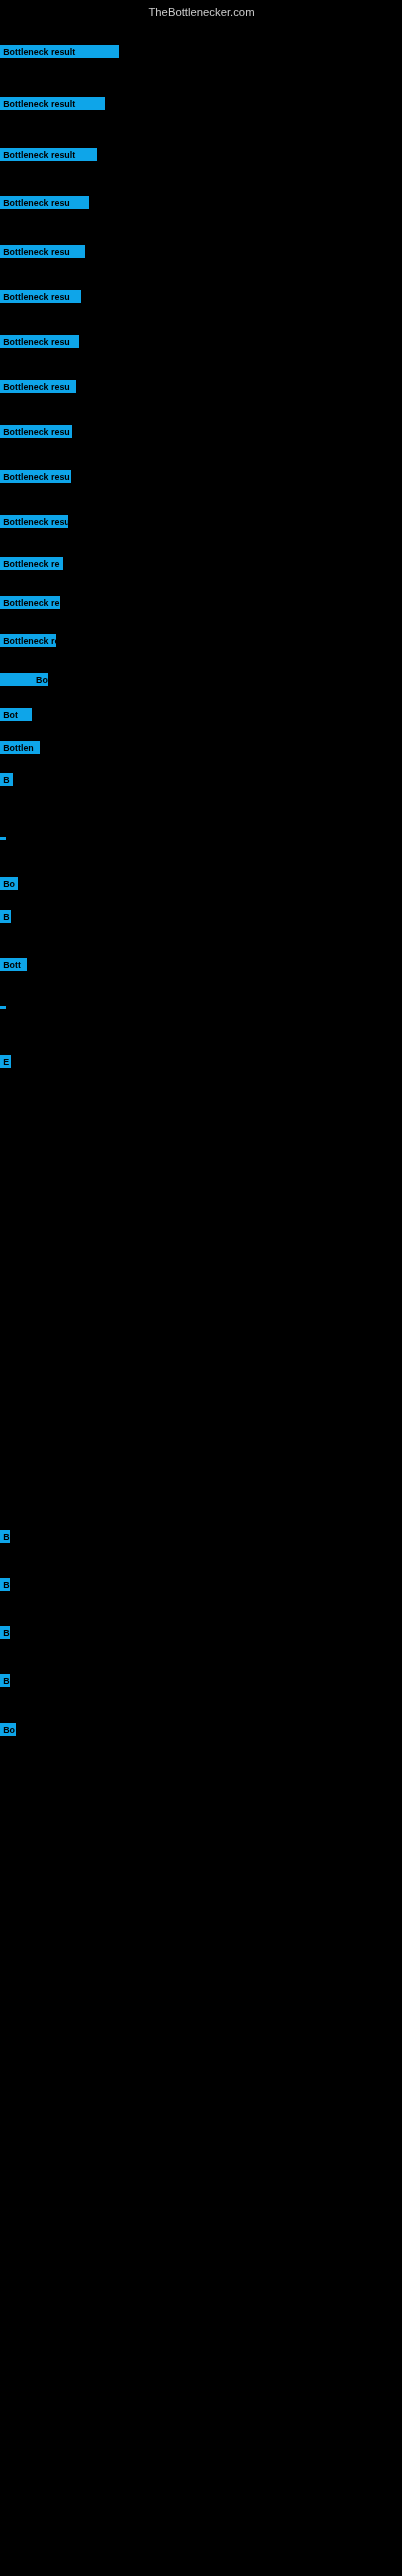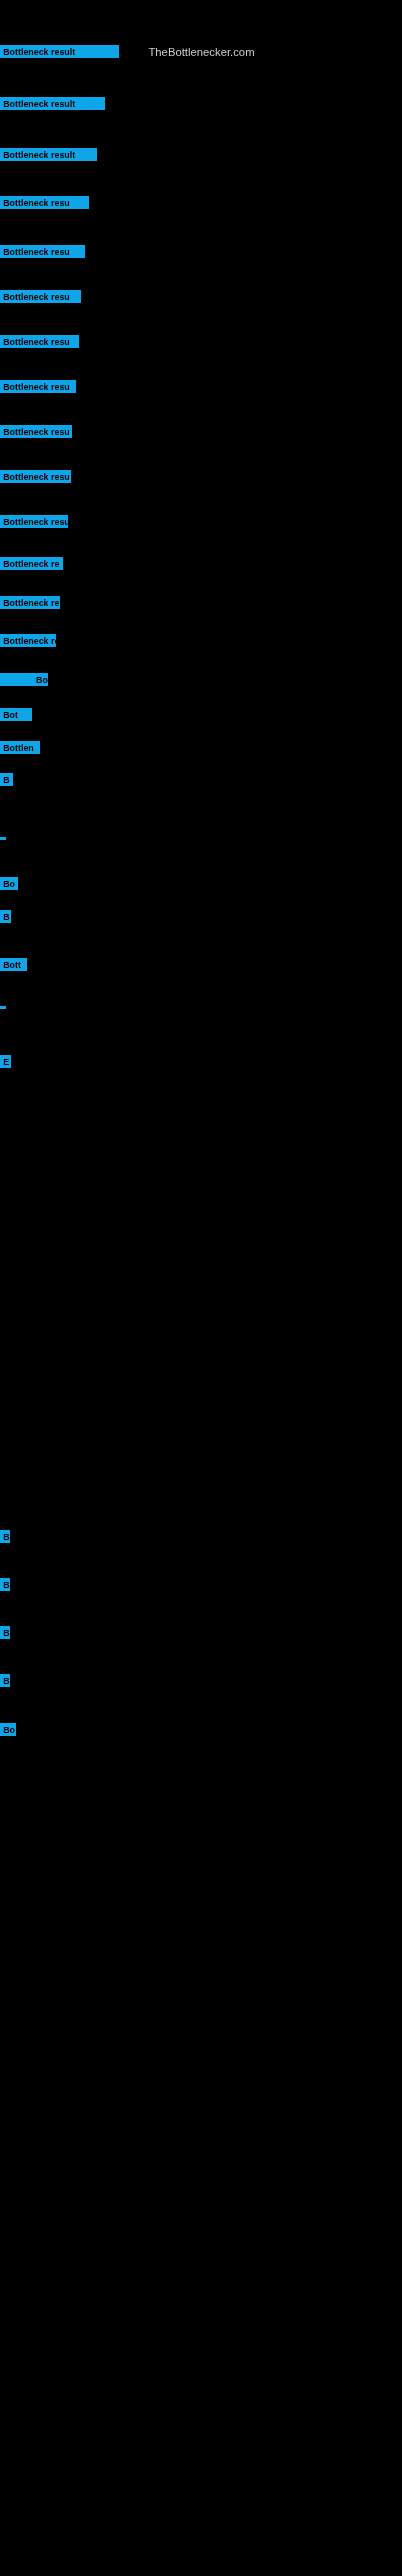--- a/index.html
+++ b/index.html
@@ -12,21 +12,20 @@
       width: 403px;
       min-height: 2576px;
       font-family: Arial, sans-serif;
       position: relative;
     }
     .site-title {
       text-align: center;
       color: #cccccc;
       font-size: 11.3px;
       padding: 6.4px 0 3.2px 0;
-      margin-top: 40px;
     }
     .bottleneck-item {
       position: absolute;
       left: 0;
       background-color: #0ea5e9;
       color: #000000;
       font-size: 8.9px;
       font-weight: bold;
       padding: 1.6px 3.2px;
       white-space: nowrap;

